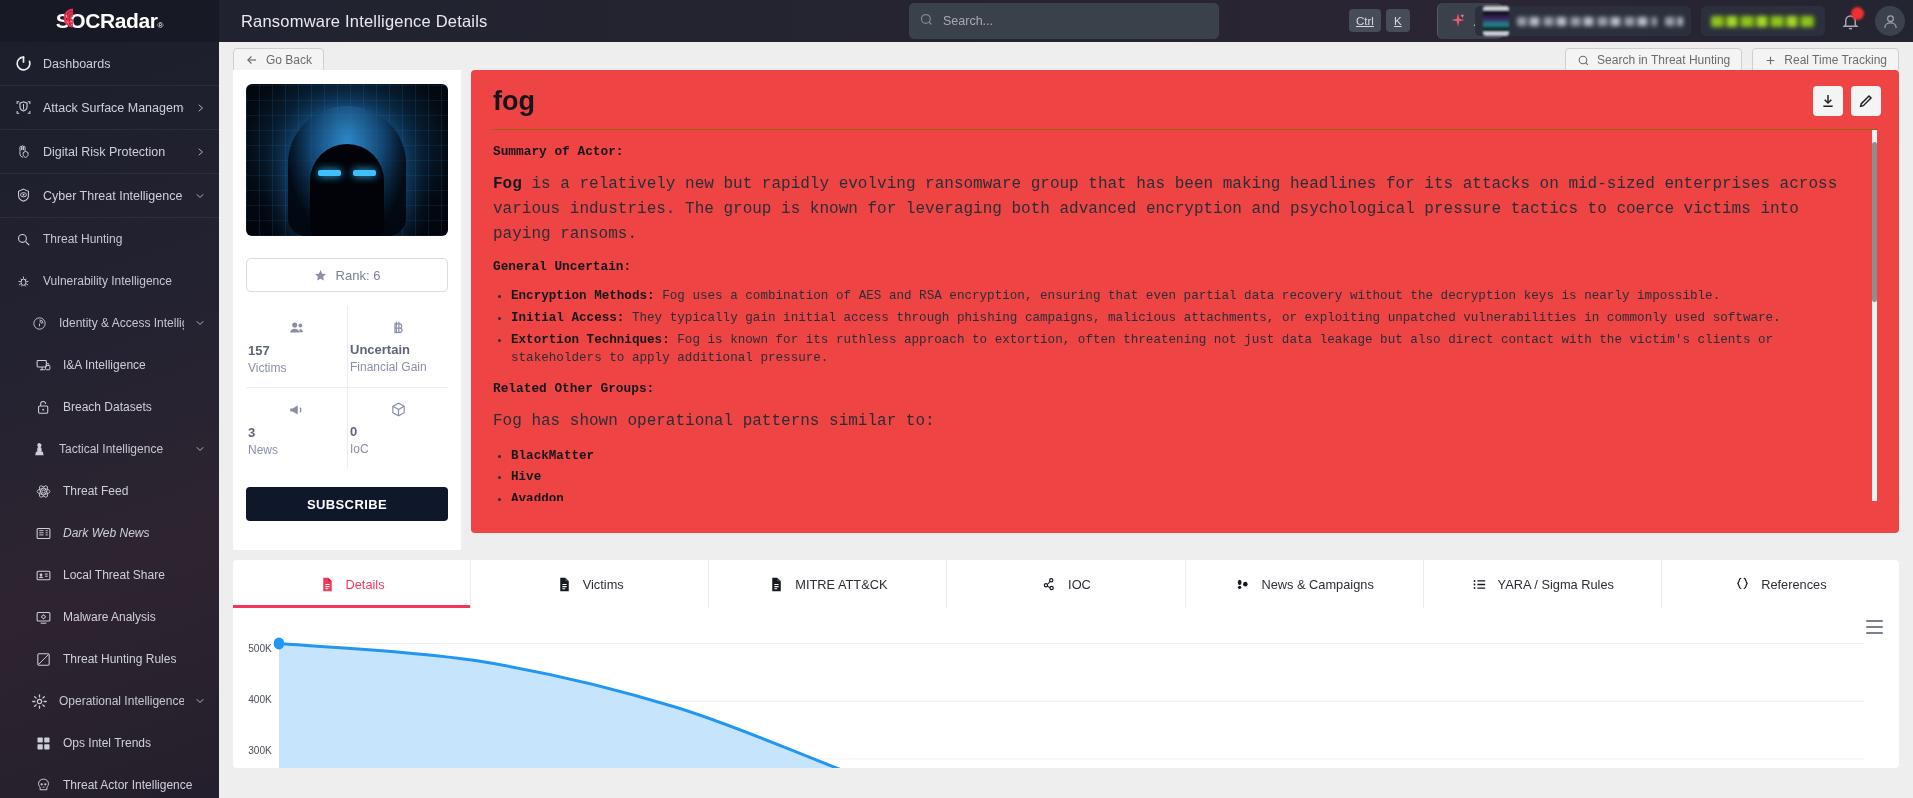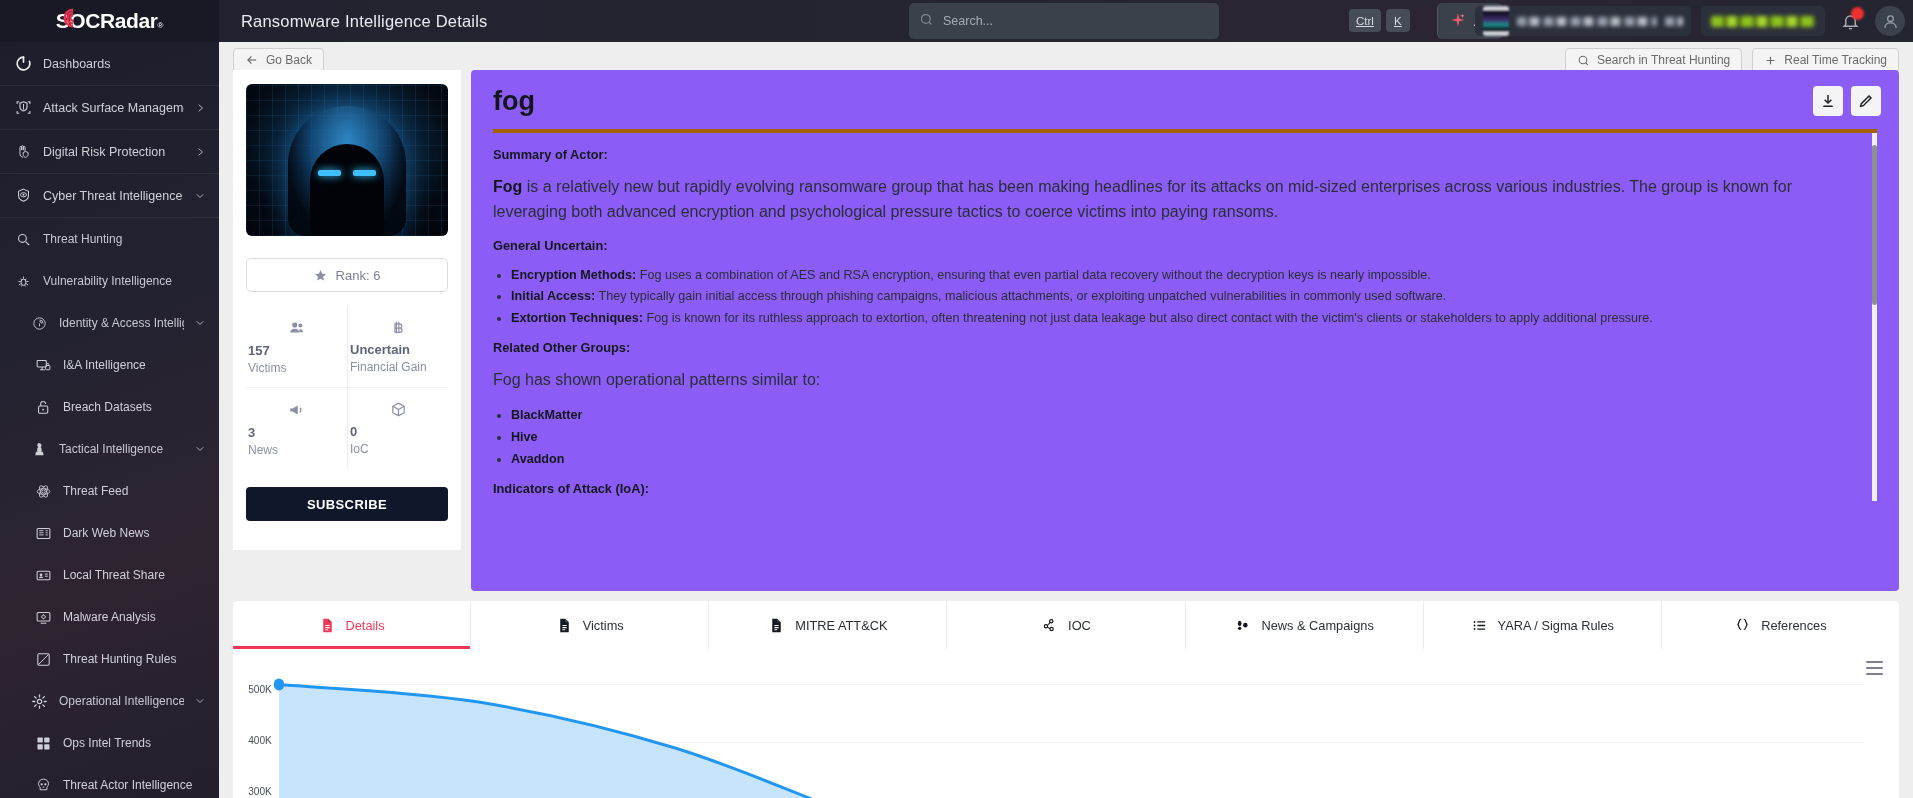--- a/index.html
+++ b/index.html
@@ -182,32 +182,32 @@
   .stat .val { font-size: 13px; font-weight: bold; color: #5f6478; }
   .stat .lbl { font-size: 12px; color: #8a8fa5; margin-top: 3px; }
   .subscribe {
     margin-top: 18px; width: 100%; height: 34px; border-radius: 4px;
     background: #0f172a; color: #fff; font-size: 13px; font-weight: bold;
     border: none; cursor: pointer; letter-spacing: .4px;
     font-family: "Liberation Sans", sans-serif;
   }
 
   .card-right {
-    flex: 1 1 auto; background: #8b5cf6; border-radius: 4px; height: 521px;
+    flex: 1 1 auto; background: #ef4444; border-radius: 4px; height: 463px;
     padding: 16px 22px 0 22px; position: relative; overflow: hidden;
   }
   .actor-title { font-size: 27px; font-weight: bold; color: #14161c; margin-bottom: 12px; }
   .card-actions { position: absolute; right: 18px; top: 16px; display: flex; gap: 8px; }
   .icon-btn {
     width: 30px; height: 30px; border-radius: 4px; background: #f4f4f5;
     display: flex; align-items: center; justify-content: center; cursor: pointer;
   }
   .summary-box {
-    border-top: 4px solid #a16207;
-    padding: 14px 16px 0 0; height: 372px; overflow: hidden; position: relative;
+    border-top: 1px solid #a16207;
+    padding: 14px 16px 0 0; height: 372px; overflow: hidden; position: relative; font-family: Liberation Mono, monospace;
   }
   .summary-box p { font-size: 16px; color: #2b2e36; line-height: 1.55; margin-bottom: 13px; }
   .summary-box h4 { font-size: 12.8px; color: #15171d; margin-bottom: 13px; }
   .summary-box ul { margin: 0 0 13px 18px; }
   .summary-box li { font-size: 12.6px; color: #2b2e36; line-height: 1.48; margin-bottom: 3px; }
   .summary-box b { font-weight: bold; color: #15171d; }
   .vscroll {
     position: absolute; right: 0; top: 12px; width: 5px; height: 160px;
     background: #8e8e8e; border-radius: 3px;
   }
@@ -372,21 +372,21 @@
         <span class="ico">
           <svg viewBox="0 0 24 24">
             <circle cx="12" cy="12" r="2.2" fill="none" stroke="#dcdde4" stroke-width="1.3"></circle>
             <ellipse cx="12" cy="12" rx="9" ry="4" fill="none" stroke="#dcdde4" stroke-width="1.2"></ellipse>
             <ellipse cx="12" cy="12" rx="9" ry="4" transform="rotate(60 12 12)" fill="none" stroke="#dcdde4" stroke-width="1.2"></ellipse>
             <ellipse cx="12" cy="12" rx="9" ry="4" transform="rotate(-60 12 12)" fill="none" stroke="#dcdde4" stroke-width="1.2"></ellipse>
           </svg>
         </span>
         <span class="nav-label">Threat Feed</span>
       </div>
-      <div class="nav-item sub2" style="padding-left: 34px;">
+      <div class="nav-item sub2" style="padding-left: 34px; font-style: italic;">
         <span class="ico">
           <svg viewBox="0 0 24 24">
             <rect x="3" y="5" width="18" height="14" rx="1.4" fill="none" stroke="#dcdde4" stroke-width="1.5"></rect>
             <path d="M6 8h6M6 11h6M6 14h6M15 8h3M15 11h3M15 14h3" stroke="#dcdde4" stroke-width="1.3"></path>
           </svg>
         </span>
         <span class="nav-label">Dark Web News</span>
       </div>
       <div class="nav-item sub2" style="padding-left: 34px;">
         <span class="ico">

